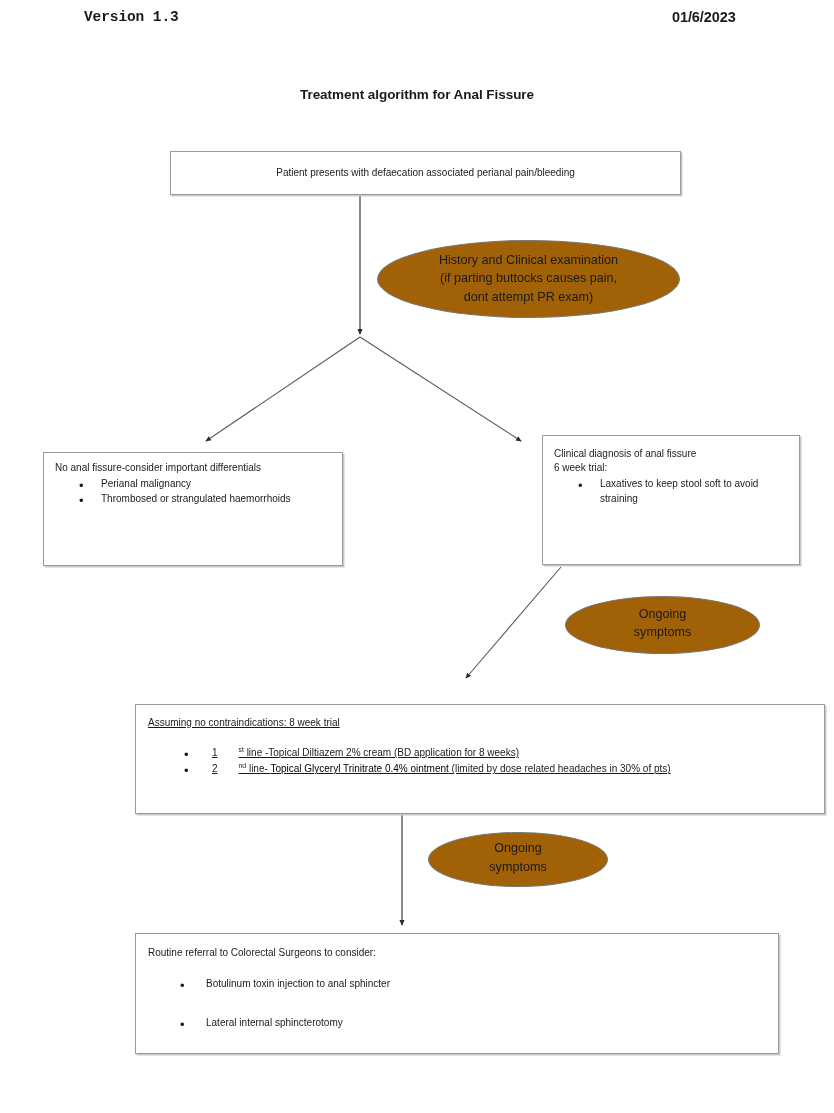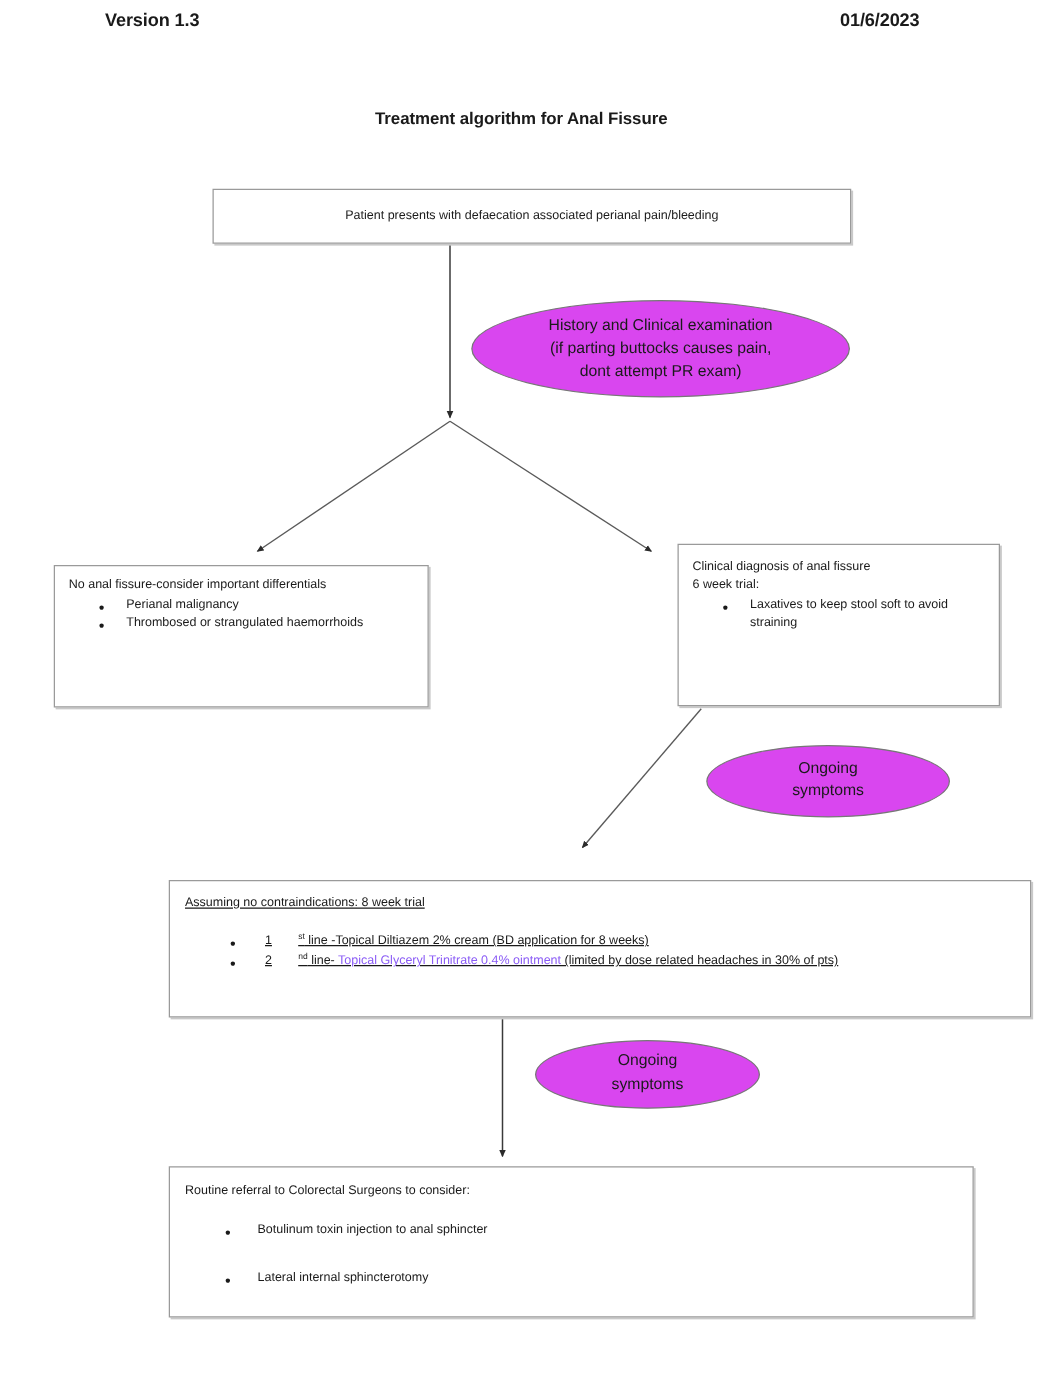--- a/index.html
+++ b/index.html
@@ -22,21 +22,21 @@
 
   
   .hdr {
     position: absolute;
     top: 9px;
     font-size: 14.5px;
     font-weight: bold;
     color: #1a1a1a;
     letter-spacing: -0.1px;
   }
-  .hdr-version { left: 84px; }
+  .hdr-version { left: 84px; font-family: Liberation Mono, monospace; }
   .hdr-date { left: 672px; }
 
   .doc-title {
     position: absolute;
     top: 87px;
     left: 0;
     width: 834px;
     text-align: center;
     font-size: 13.5px;
     font-weight: bold;
@@ -53,21 +53,21 @@
     font-size: 10px;
     line-height: 1.42;
     color: #1a1a1a;
   }
 
   .node-ellipse {
     position: absolute;
     box-sizing: border-box;
     border: 1px solid #777777;
     border-radius: 50%;
-    background: #d946ef;
+    background: #a16207;
     display: flex;
     align-items: center;
     justify-content: center;
     text-align: center;
     font-size: 12.6px;
     line-height: 1.45;
     color: #1a1a1a;
     overflow: hidden;
   }
 
@@ -145,21 +145,21 @@
 
   .lead-line { display: block; }
 
   sup {
     font-size: 0.68em;
     vertical-align: super;
     line-height: 0;
     padding-left: 21px;
   }
 
-  .green { color: #8b5cf6; }
+  .green { color: #000000; }
 
   
   #connectors {
     position: absolute;
     left: 0; top: 0;
     width: 834px; height: 1113px;
     pointer-events: none;
   }
 </style>
 </head>

